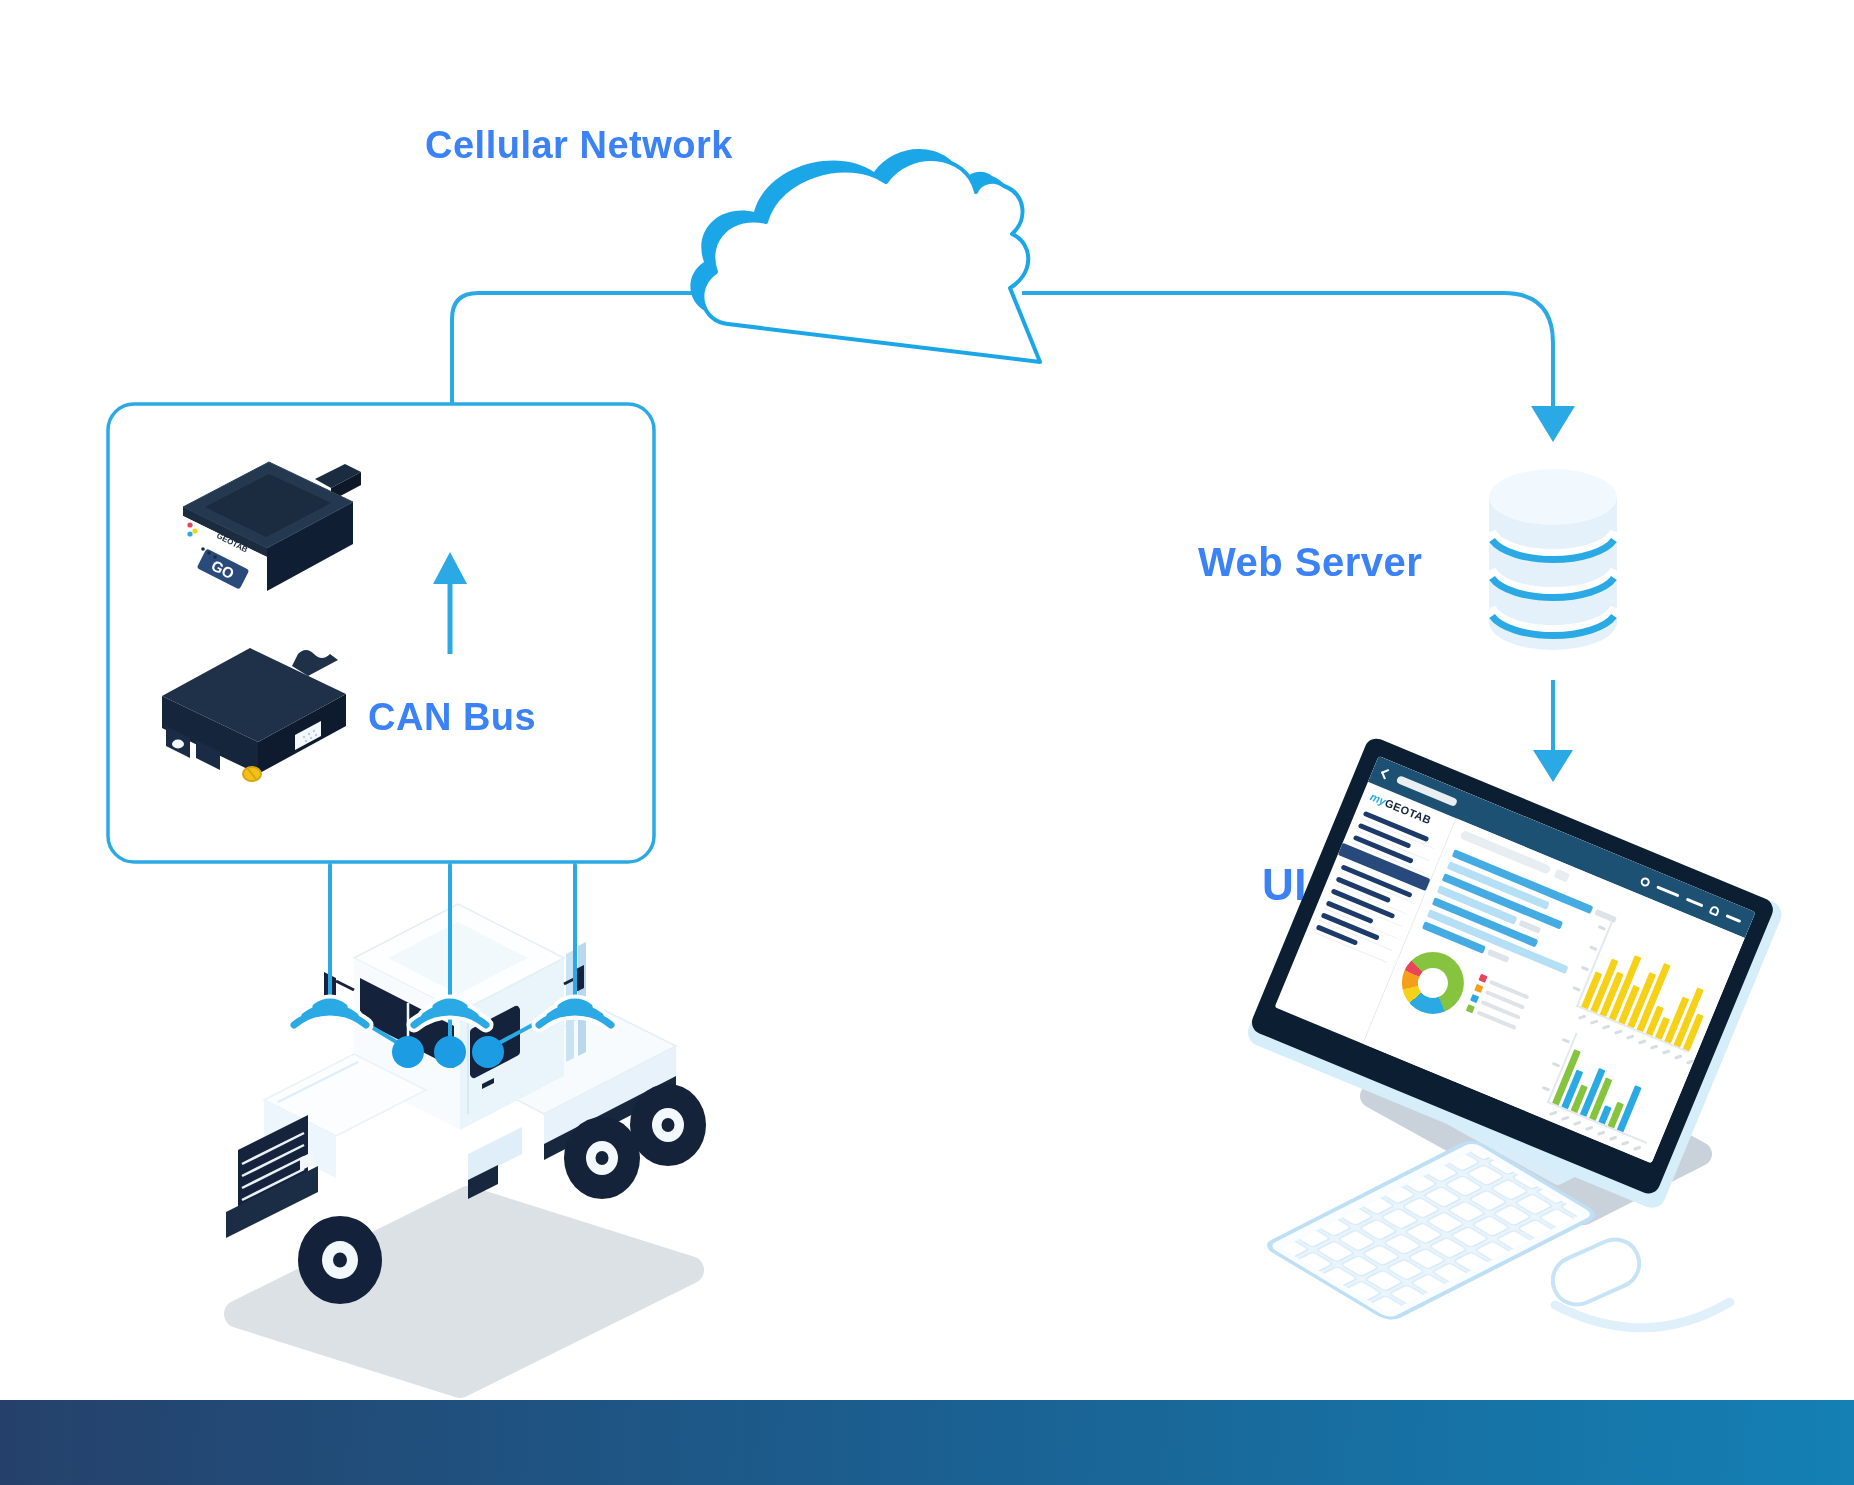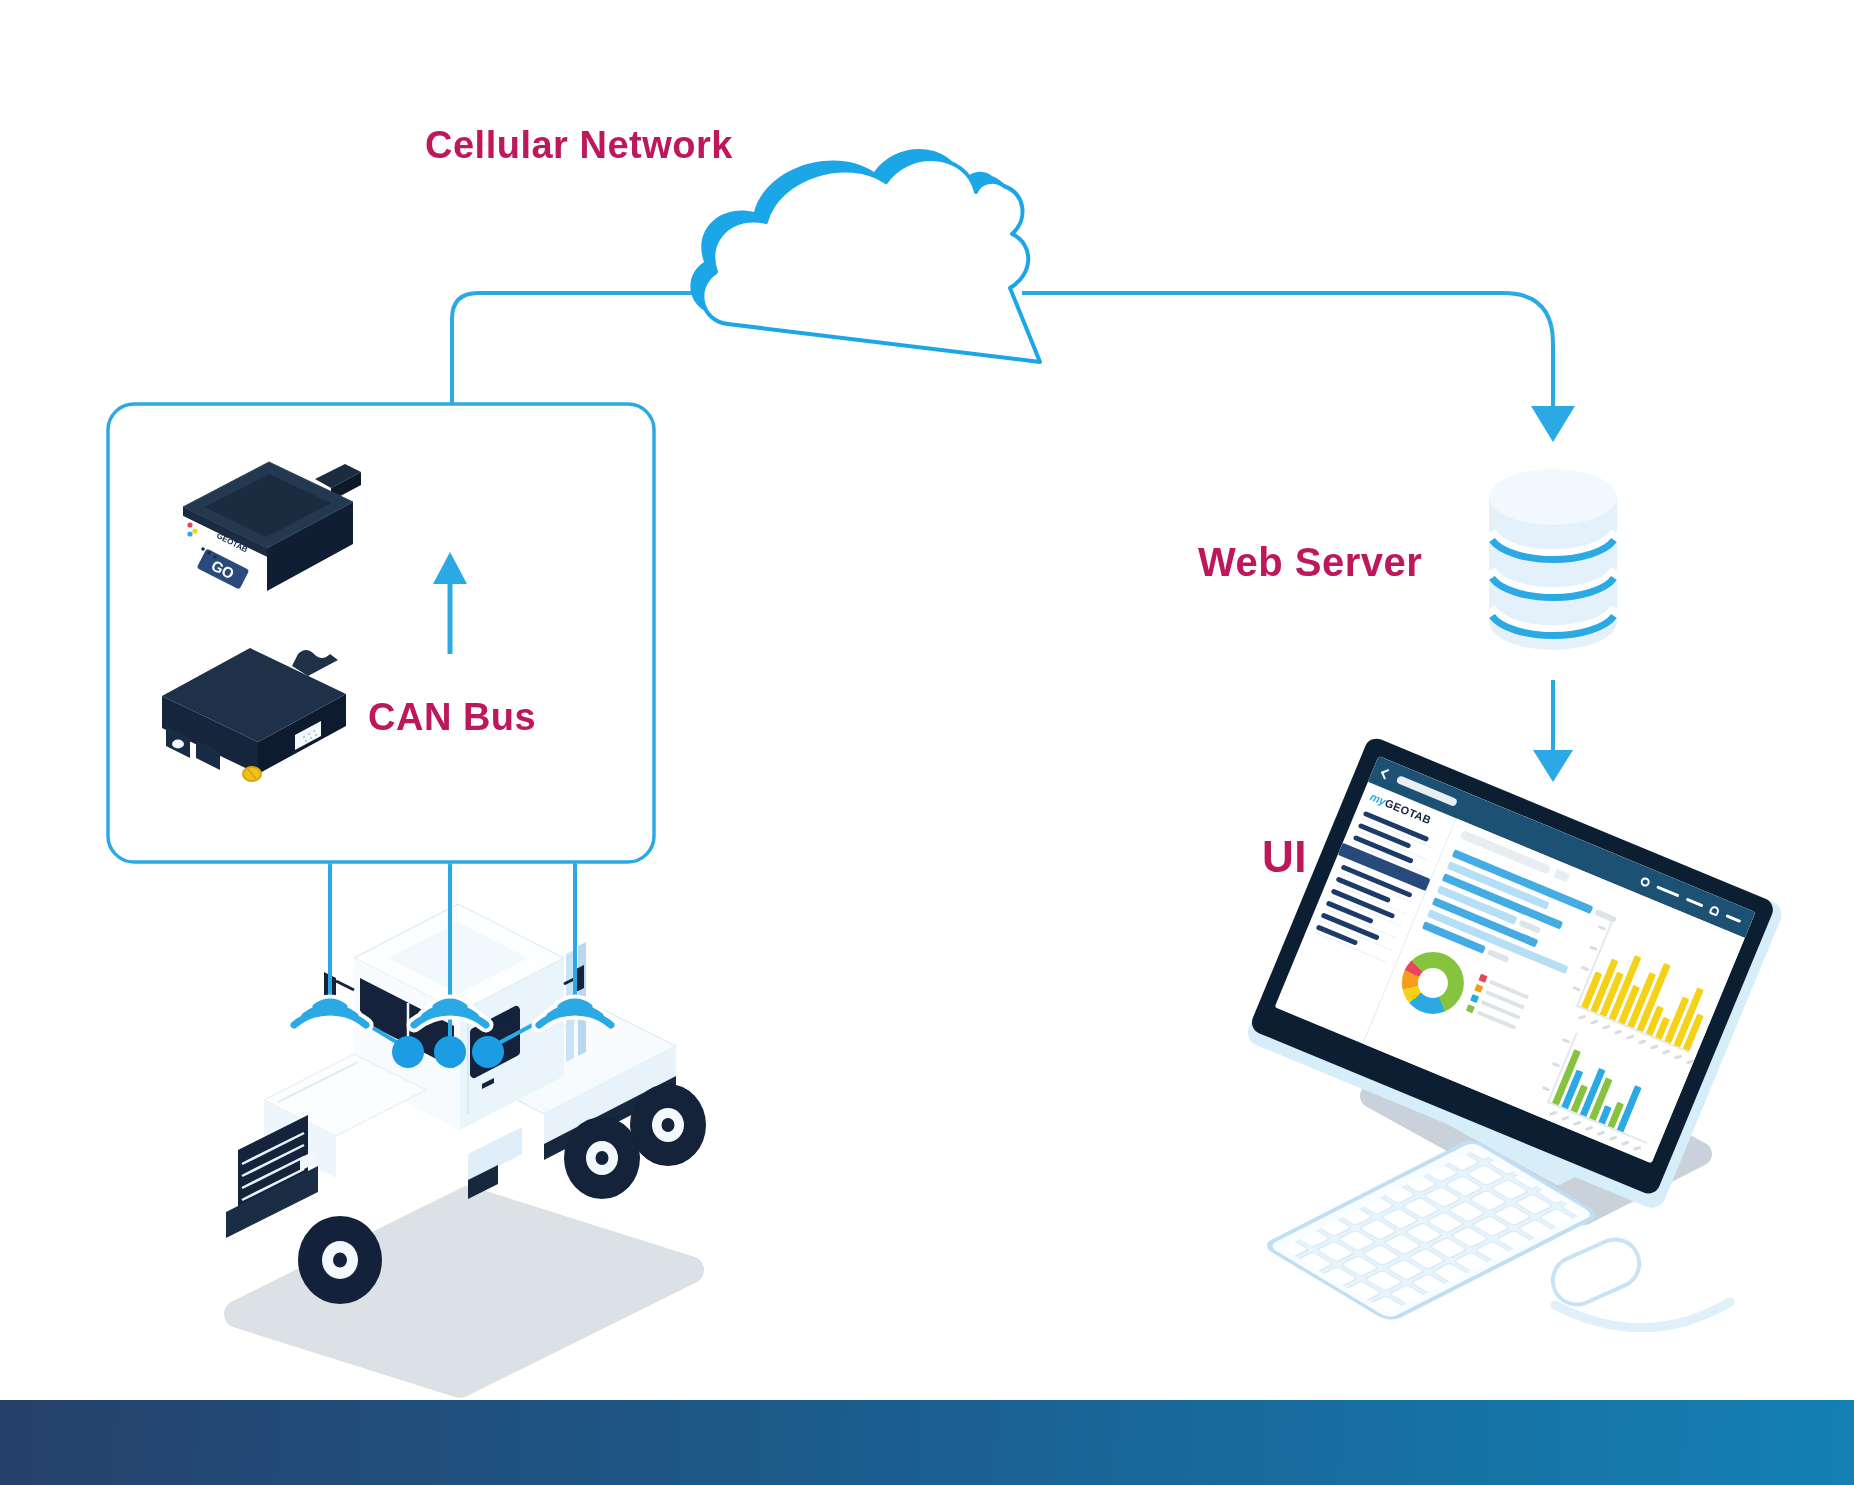--- a/index.html
+++ b/index.html
@@ -1,26 +1,26 @@
 <!DOCTYPE html>
 <html><head>
 <meta charset="utf-8">
 <style>
   html,body{margin:0;padding:0;background:#fff;}
   .stage{position:relative;width:1854px;height:1485px;overflow:hidden;background:#ffffff;
          font-family:"Liberation Sans", sans-serif;}
   .stage *{box-sizing:border-box;}
   svg{display:block;}
   .overlay{position:absolute;left:0;top:0;z-index:1;}
-  .lbl{position:absolute;z-index:2;font-weight:bold;color:#be185d;letter-spacing:0.5px;}
+  .lbl{position:absolute;z-index:2;font-weight:bold;color:#3b82f6;letter-spacing:0.5px;}
   .lbl-cellular{left:425px;top:122px;font-size:38px;line-height:47px;}
   .lbl-telematics{left:368px;top:486px;font-size:38px;}
   .lbl-can{left:368px;top:696px;font-size:38px;}
   .lbl-web{left:1198px;top:540px;font-size:40px;}
-  .lbl-ui{left:1262px;top:832px;font-size:44px;}
+  .lbl-ui{left:1262px;top:860px;font-size:44px;}
 
   
   .monitor{position:absolute;left:1370px;top:735px;width:450px;height:330px;z-index:3;
            transform:rotate(22.5deg);transform-origin:0 0;}
   .mon-edge{position:absolute;left:0;top:0;right:0;bottom:0;background:#D6EDFA;border-radius:14px;}
   .mon-bezel{position:absolute;left:0;top:0;right:10px;bottom:12px;background:#0C1E31;border-radius:12px;}
   .mon-screen{position:absolute;left:16px;top:16px;right:16px;bottom:30px;background:#fff;
               border-radius:3px;overflow:hidden;}
   .m-topbar{position:relative;height:28px;background:#1D5174;display:flex;align-items:center;padding:0 10px;gap:8px;}
   .m-back{width:8px;height:8px;border-left:2px solid #fff;border-bottom:2px solid #fff;transform:rotate(45deg);}

